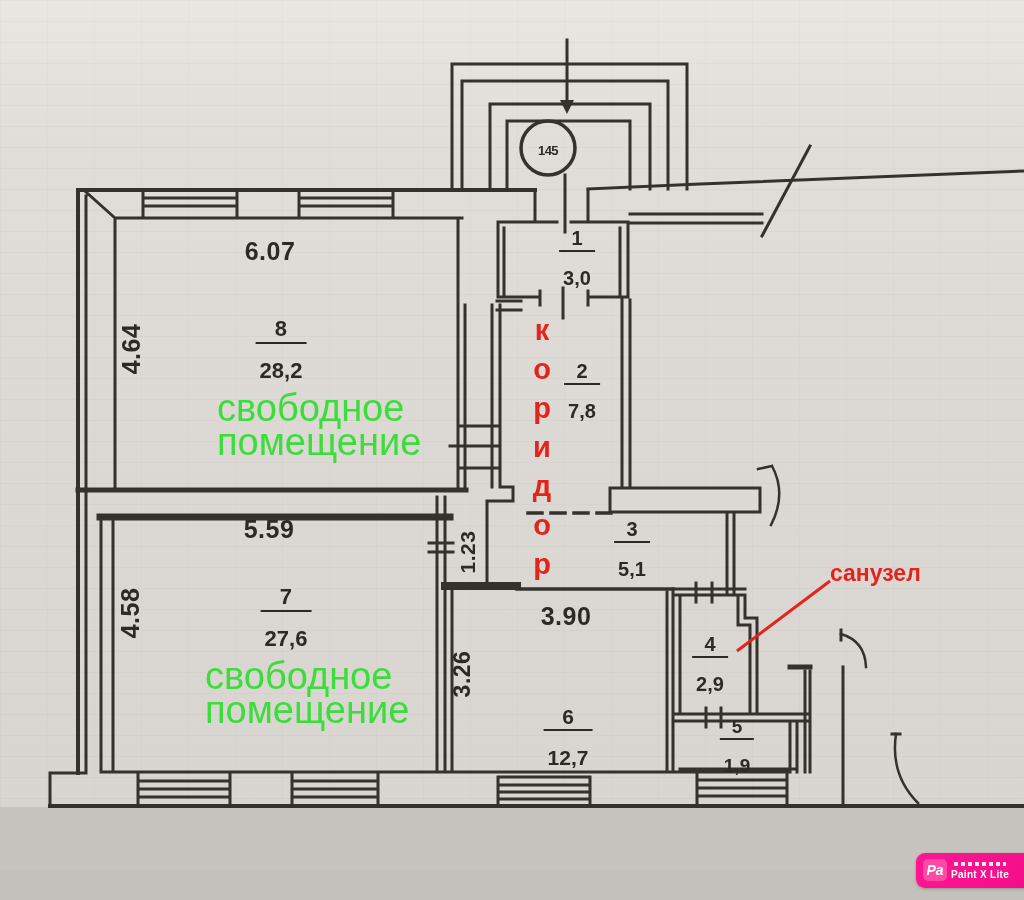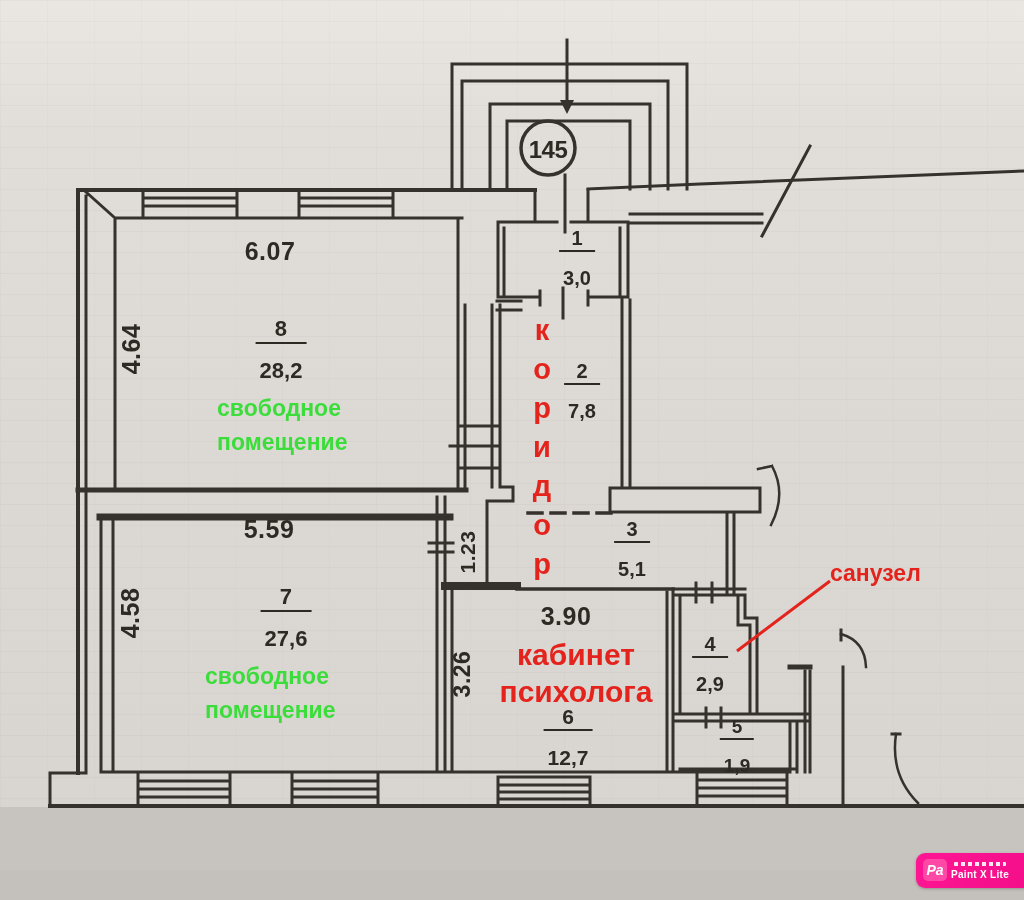--- a/index.html
+++ b/index.html
@@ -23,37 +23,37 @@
   .dim.v{transform:translate(-50%,-50%) rotate(-90deg);}
   .room-label{
     position:absolute;transform:translate(-50%,-50%);
     display:flex;flex-direction:column;align-items:center;
     font-weight:700;color:#2d2a24;white-space:nowrap;
   }
   .room-label .num{line-height:1;padding:0 2px 2px;}
   .room-label .area{line-height:1;border-top:2.5px solid #2d2a24;padding:16px 4px 0;}
   .entr{
     position:absolute;left:548px;top:150px;transform:translate(-50%,-50%);
-    font-size:24px;font-weight:700;color:#2d2a24;letter-spacing:-.5px;
+    font-size:13px;font-weight:700;color:#2d2a24;letter-spacing:-.5px;
   }
   .corridor-v{
     position:absolute;left:527px;top:314px;
     writing-mode:vertical-rl;text-orientation:upright;
     color:#e3231c;font-size:29px;font-weight:700;letter-spacing:7px;line-height:1;
   }
   .office{
     position:absolute;left:465px;top:636px;width:222px;text-align:center;
     color:#e3231c;font-size:30px;font-weight:600;line-height:37px;
   }
   .bathroom{
     position:absolute;left:830px;top:560px;
     color:#e3231c;font-size:23px;font-weight:600;white-space:nowrap;
   }
   .free{
-    position:absolute;color:#3bdd3b;font-size:23px;font-weight:700;line-height:34px;
+    position:absolute;color:#3bdd3b;font-size:38px;font-weight:400;line-height:34px;
   }
   .free span{display:block;}
   .free8{left:217px;top:391px;}
   .free7{left:205px;top:659px;}
   
   .watermark{
     position:absolute;left:916px;top:853px;width:97px;height:35px;border-radius:9px;
     background:linear-gradient(135deg,#ff1694 0%,#f20d88 100%);
     box-shadow:0 1px 3px rgba(0,0,0,.25);
     padding-left:32px;
@@ -195,24 +195,20 @@
   </div>
   <div class="room-label" style="left:281px;top:350px;font-size:22px">
     <span class="num">8</span>
     <span class="area">28,2</span>
   </div>
 
   <div class="entr">145</div>
 
   <div class="corridor-v">коридор</div>
 
-  <div class="office">
-    <span>кабинет</span>
-    <span>психолога</span>
-  </div>
 
   <div class="bathroom">санузел</div>
 
   <div class="free free8">
     <span>свободное</span>
     <span>помещение</span>
   </div>
 
   <div class="free free7">
     <span>свободное</span>

